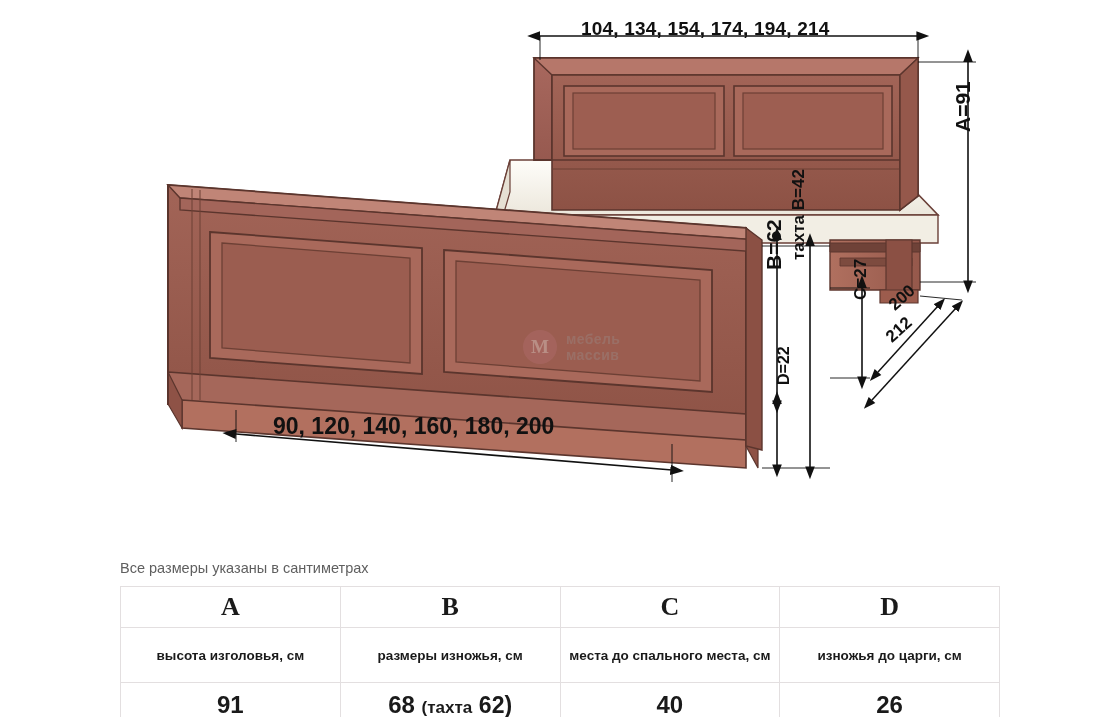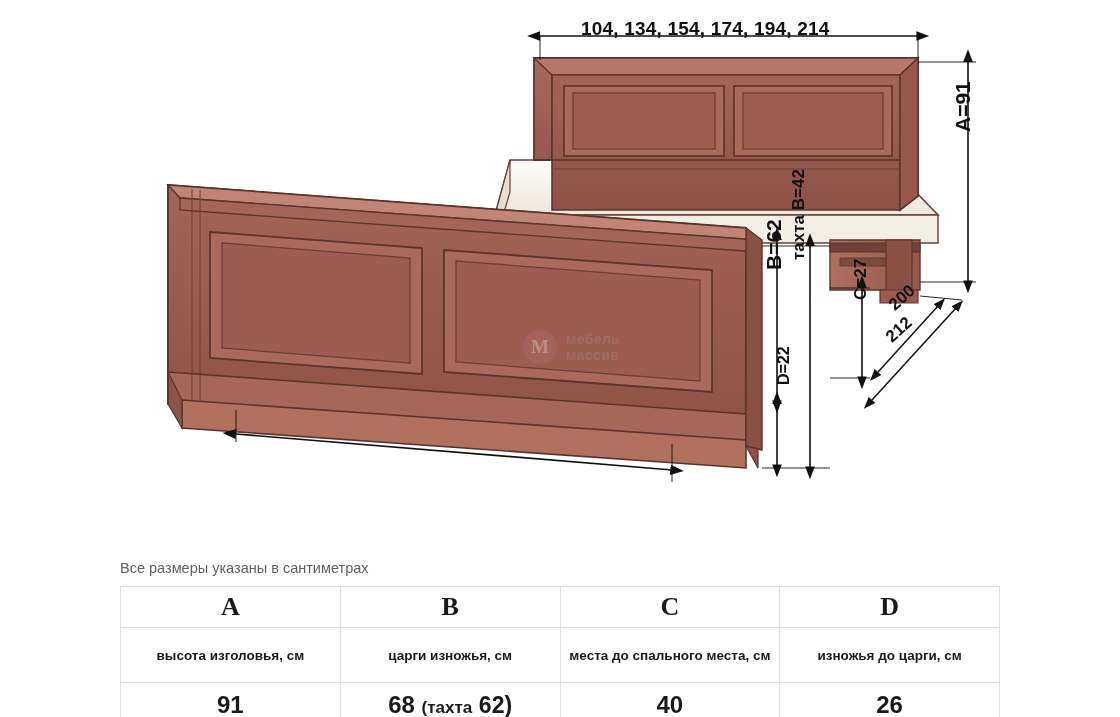--- a/index.html
+++ b/index.html
@@ -268,20 +268,21 @@
 
     <line x1="832" y1="400" x2="916" y2="308" stroke="#111111" stroke-width="1.5" marker-start="url(#arrowStart)" marker-end="url(#arrowEnd)"></line>
     <line x1="880" y1="296" x2="922" y2="300" stroke="#111111" stroke-width="0.9"></line>
 
     <line x1="196" y1="434" x2="632" y2="470" stroke="#111111" stroke-width="1.7" marker-start="url(#arrowStart)" marker-end="url(#arrowEnd)"></line>
     <line x1="196" y1="410" x2="196" y2="442" stroke="#111111" stroke-width="0.9"></line>
     <line x1="632" y1="444" x2="632" y2="482" stroke="#111111" stroke-width="0.9"></line>
   </svg>
 
   <div class="dim-label" id="label-top-widths">104, 134, 154, 174, 194, 214</div>
+  <div class="dim-label" id="label-bottom-widths">90, 120, 140, 160, 180, 200</div>
   <div class="dim-label" id="label-a">A=91</div>
   <div class="dim-label" id="label-b">B=62</div>
   <div class="dim-label" id="label-b-takhta">тахта B=42</div>
   <div class="dim-label" id="label-c">C=27</div>
   <div class="dim-label" id="label-d">D=22</div>
   <div class="dim-label" id="label-200">200</div>
   <div class="dim-label" id="label-212">212</div>
 
   <div id="watermark">
     <div class="wm-mark">М</div>
@@ -297,21 +298,21 @@
   <table class="dims">
     <tbody>
         <tr class="row-letter">
       <td>A</td>
       <td>B</td>
       <td>C</td>
       <td>D</td>
     </tr>
     <tr class="row-desc">
       <td>высота изголовья, см</td>
-      <td>царги изножья, см</td>
+      <td>размеры изножья, см</td>
       <td>места до спального места, см</td>
       <td>изножья до царги, см</td>
     </tr>
     <tr class="row-value">
       <td>
         <span>91</span>
       </td>
       <td>
         <span>68</span>
         <span class="val-sub">(тахта</span>

